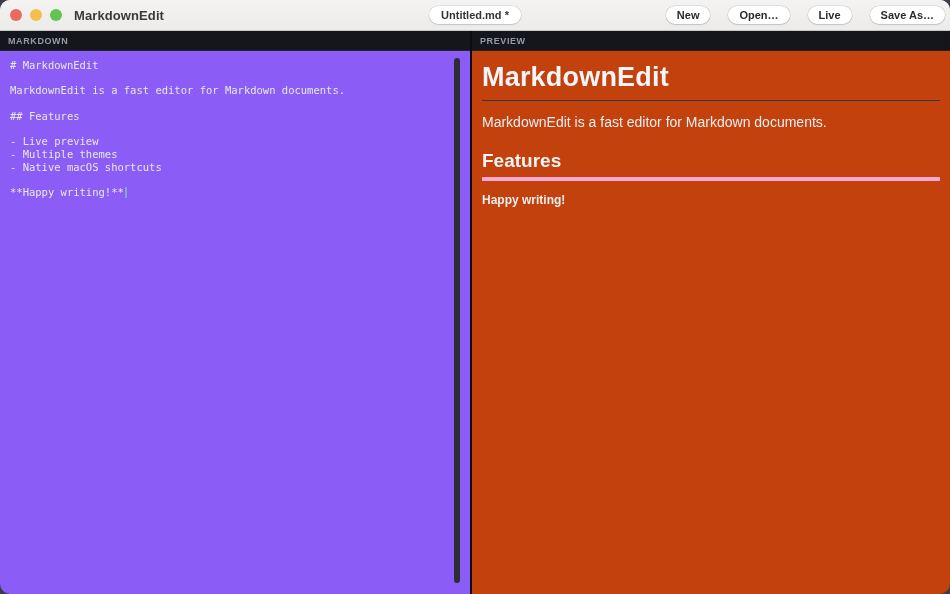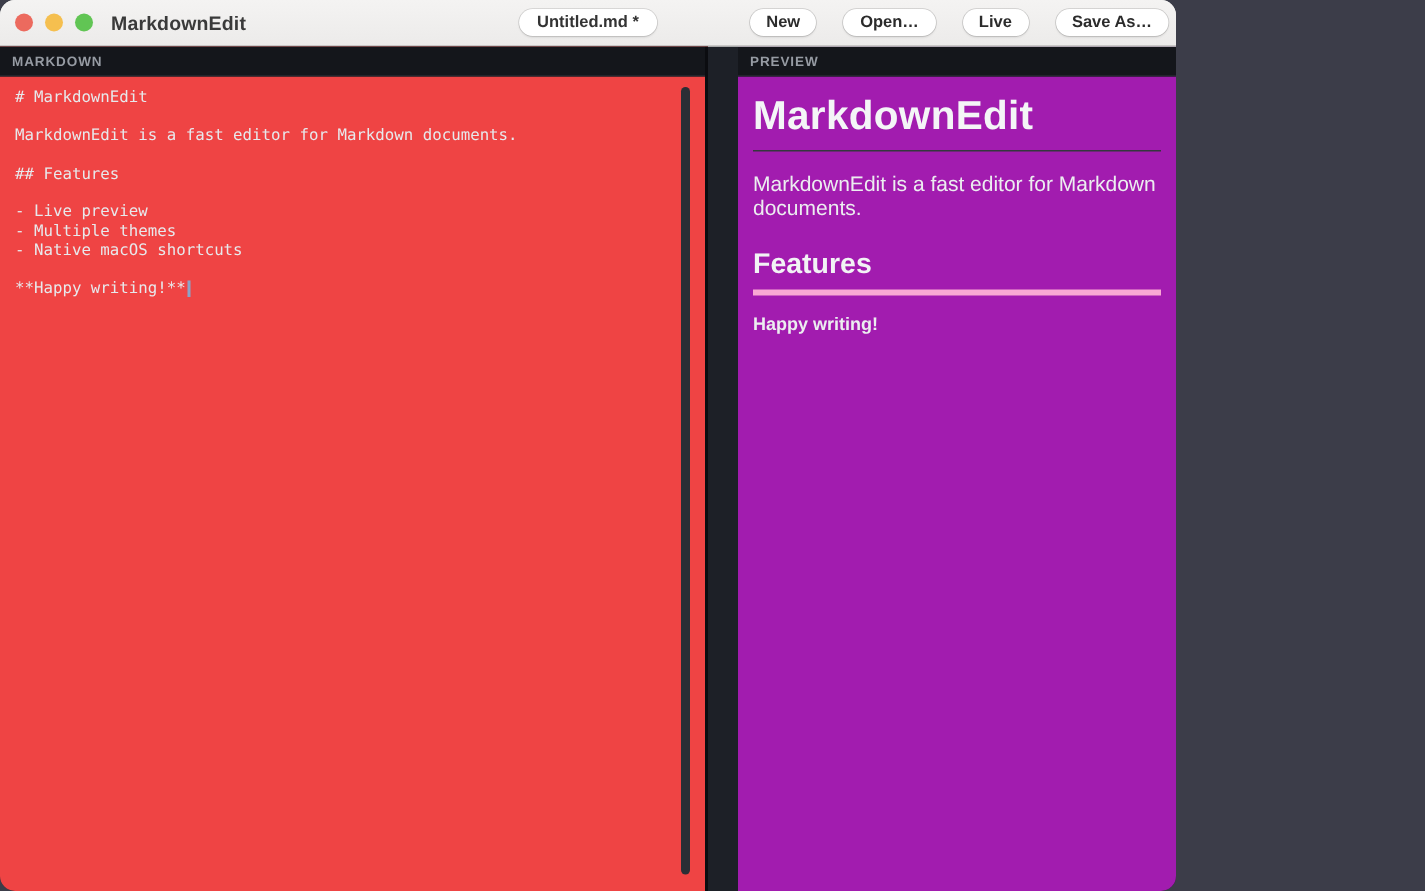--- a/index.html
+++ b/index.html
@@ -4,21 +4,21 @@
 <style>
   * { box-sizing: border-box; }
   html, body { margin: 0; padding: 0; }
   body {
     width: 950px; height: 594px;
     background: #3c3d49;
     font-family: "Liberation Sans", sans-serif;
     overflow: hidden;
   }
   .window {
-    width: 784px; height: 594px;
+    width: 950px; height: 594px;
     border-radius: 10px;
     overflow: hidden;
     display: flex; flex-direction: column;
     background: #1d2027;
   }
   
   .titlebar {
     flex: 0 0 31px; height: 31px;
     background: linear-gradient(#f4f3f2, #eceBea);
     background-color: #f0efee;
@@ -55,25 +55,25 @@
     font-size: 11px; font-weight: 600; color: #2b2b2b;
     box-shadow: 0 0 0 0.5px rgba(0,0,0,.16), 0 1px 1.5px rgba(0,0,0,.10);
     white-space: nowrap;
     cursor: default;
   }
   
   .content { flex: 1; display: flex; min-height: 0; }
   .pane { display: flex; flex-direction: column; min-height: 0; }
   .editor-pane {
     flex: 0 0 472px; width: 472px;
-    background: #ef4444;
+    background: #8b5cf6;
     border-right: 2px solid #0b0c10;
     position: relative;
   }
-  .preview-pane { flex: 1; background: #a21caf; margin-left: 20px; }
+  .preview-pane { flex: 1; background: #c2410c; }
   .pane-header {
     flex: 0 0 20px; height: 20px;
     display: flex; align-items: center;
     padding-left: 8px;
     background: #14161b;
     border-bottom: 1px solid #22252c;
     font-size: 9px; font-weight: bold;
     letter-spacing: .6px;
     color: #969ba3;
   }

